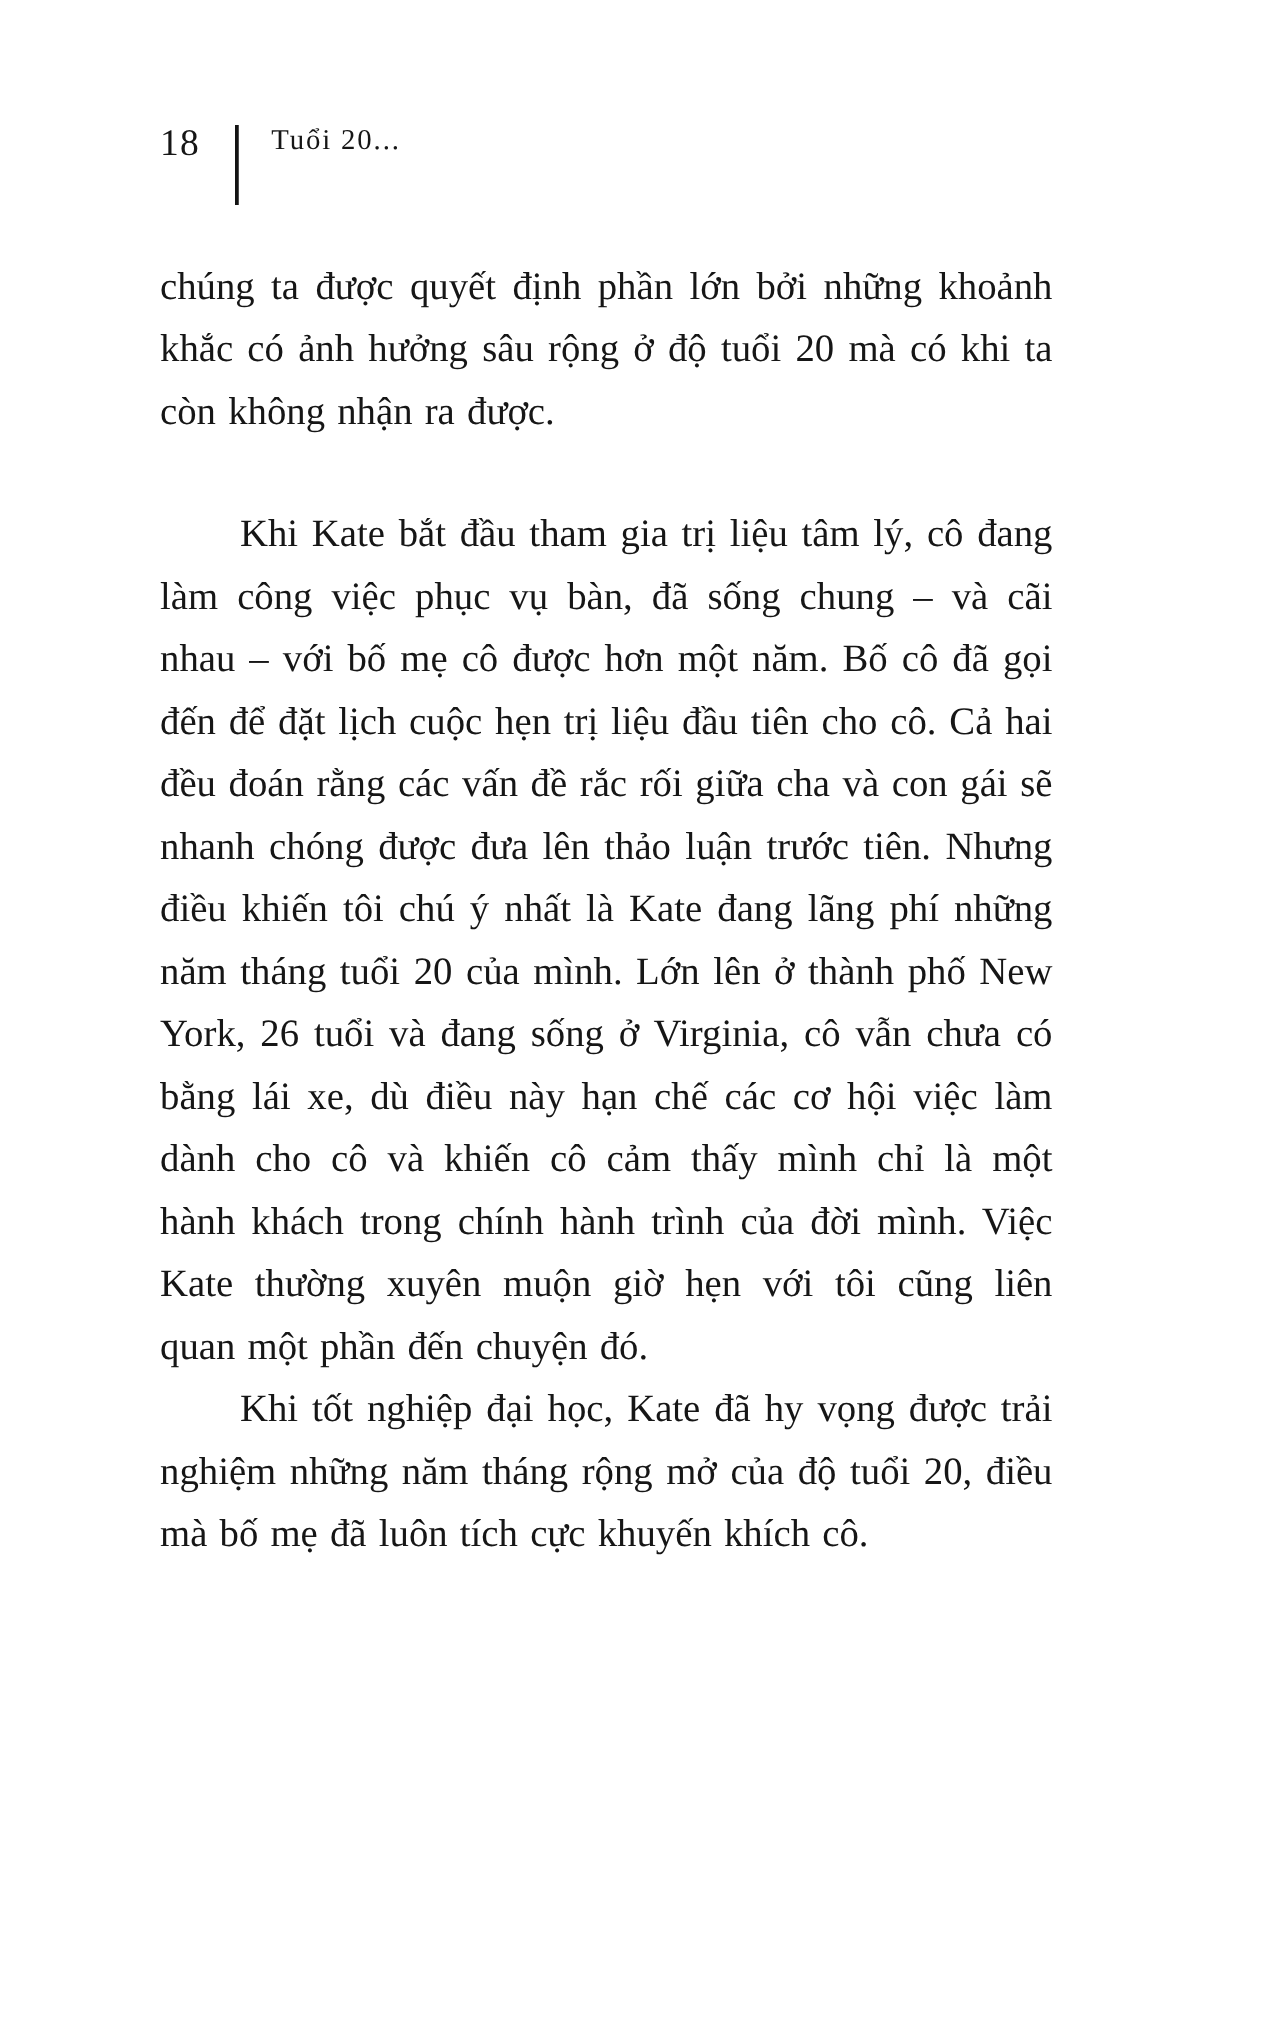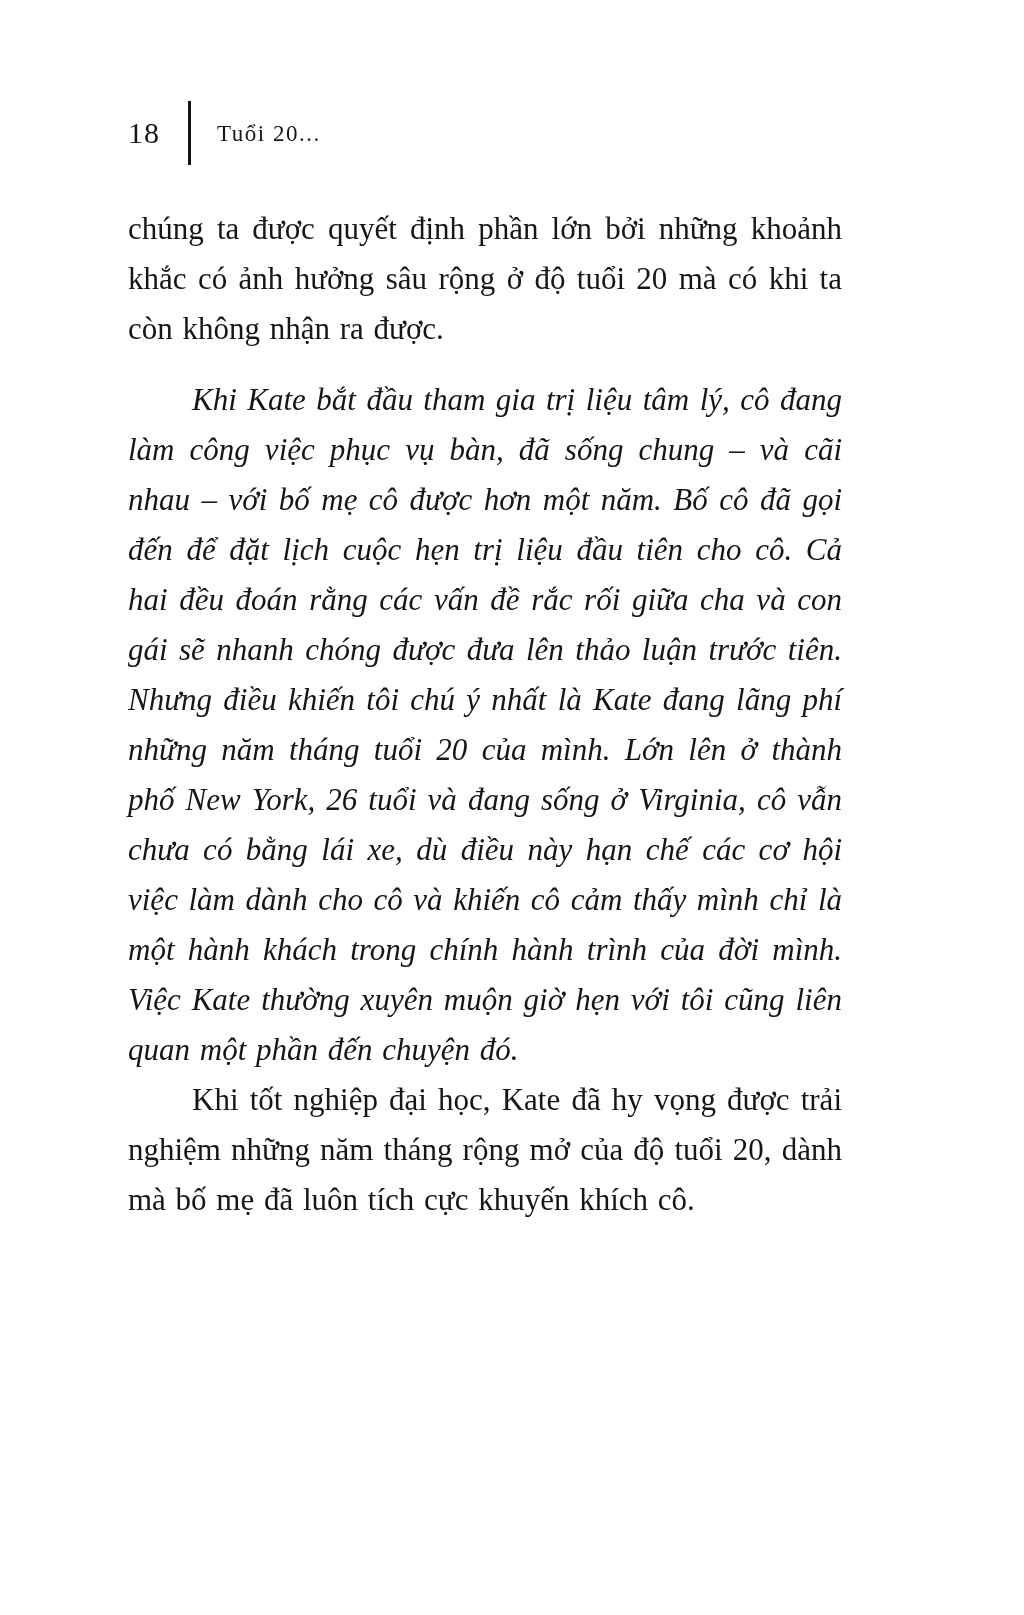--- a/index.html
+++ b/index.html
@@ -15,21 +15,21 @@
     color: #161616;
     overflow: hidden;
   }
   .page {
     width: 100%;
     height: 100%;
     box-sizing: border-box;
   }
   .page-header {
     display: flex;
-    align-items: center;
+    align-items: flex-start;
     margin: 100px 0 0 128px;
     height: 66px;
   }
   .page-number {
     font-size: 30px;
     line-height: 1;
     letter-spacing: 1px;
     min-width: 42px;
   }
   .header-divider {
@@ -51,34 +51,33 @@
     font-size: 31px;
     line-height: 50px;
     text-align: justify;
     text-justify: inter-word;
     word-spacing: 2px;
   }
   .para.indent {
     text-indent: 64px;
   }
   .para.section-break {
-    margin-top: 21px;
-    font-style: italic;
+    margin-top: 48px;
   }
 </style>
 </head>
 <body>
 
 <div class="page">
 
   <header class="page-header">
     <span class="page-number">18</span>
     <span class="header-divider"></span>
     <span class="running-title">Tuổi 20...</span>
   </header>
 
   <main class="page-body">
     <p class="para">chúng ta được quyết định phần lớn bởi những khoảnh khắc có ảnh hưởng sâu rộng ở độ tuổi 20 mà có khi ta còn không nhận ra được.</p>
     <p class="para indent section-break">Khi Kate bắt đầu tham gia trị liệu tâm lý, cô đang làm công việc phục vụ bàn, đã sống chung – và cãi nhau – với bố mẹ cô được hơn một năm. Bố cô đã gọi đến để đặt lịch cuộc hẹn trị liệu đầu tiên cho cô. Cả hai đều đoán rằng các vấn đề rắc rối giữa cha và con gái sẽ nhanh chóng được đưa lên thảo luận trước tiên. Nhưng điều khiến tôi chú ý nhất là Kate đang lãng phí những năm tháng tuổi 20 của mình. Lớn lên ở thành phố New York, 26 tuổi và đang sống ở Virginia, cô vẫn chưa có bằng lái xe, dù điều này hạn chế các cơ hội việc làm dành cho cô và khiến cô cảm thấy mình chỉ là một hành khách trong chính hành trình của đời mình. Việc Kate thường xuyên muộn giờ hẹn với tôi cũng liên quan một phần đến chuyện đó.</p>
-    <p class="para indent">Khi tốt nghiệp đại học, Kate đã hy vọng được trải nghiệm những năm tháng rộng mở của độ tuổi 20, dành mà bố mẹ đã luôn tích cực khuyến khích cô.</p>
+    <p class="para indent">Khi tốt nghiệp đại học, Kate đã hy vọng được trải nghiệm những năm tháng rộng mở của độ tuổi 20, điều mà bố mẹ đã luôn tích cực khuyến khích cô.</p>
   </main>
 
 </div>
 
 </body></html>

